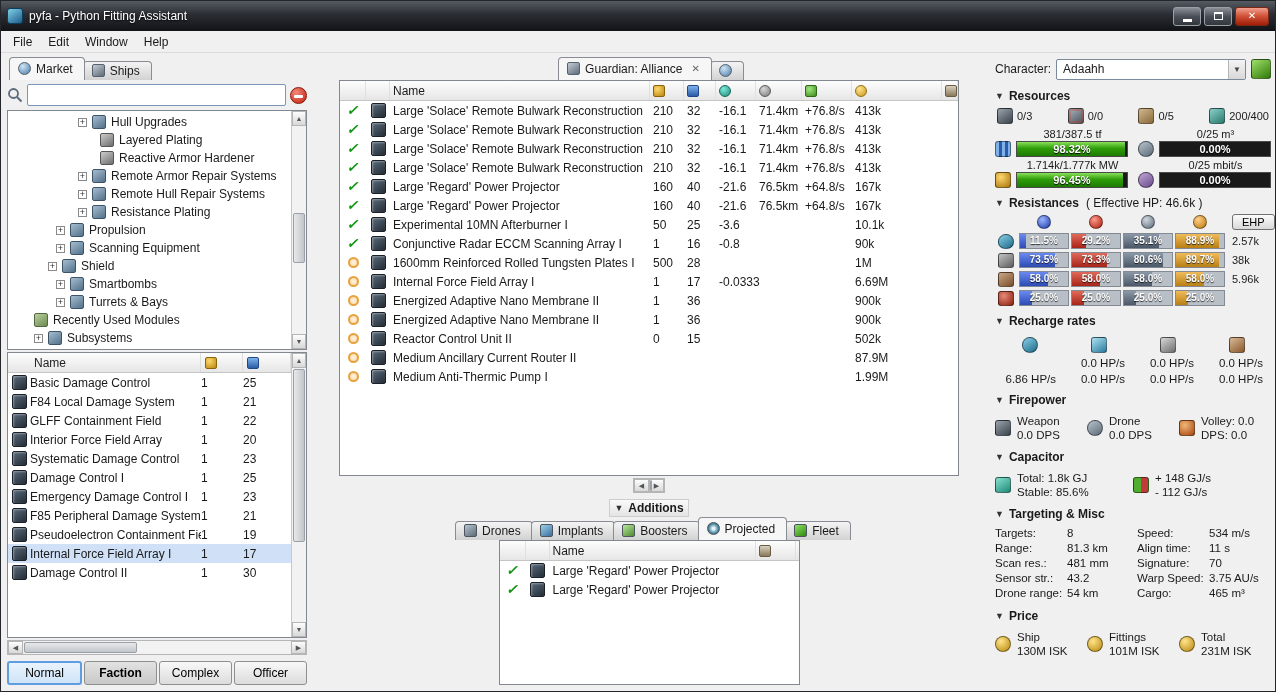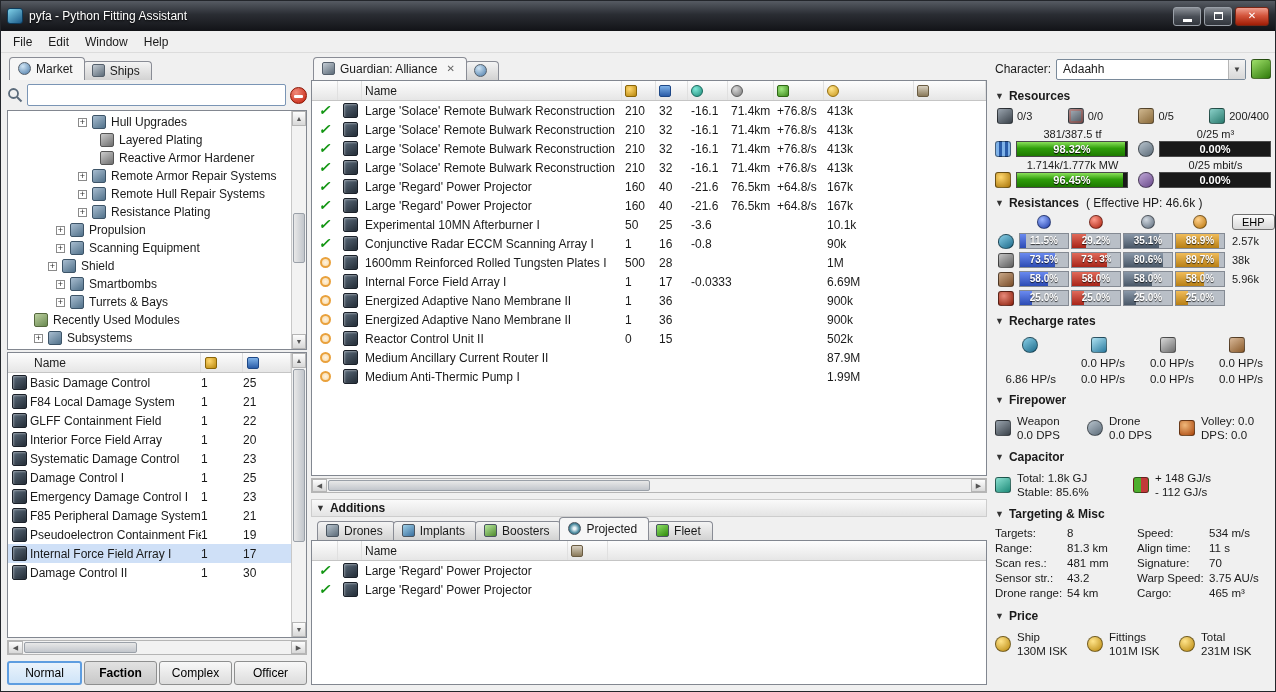--- a/index.html
+++ b/index.html
@@ -18,21 +18,21 @@
   .wb-min { width:9px; height:3px; background:#fff; margin-top:8px; }
   .wb-max { width:9px; height:8px; border:1px solid #fff; border-top-width:2px; }
 
   
   .menubar { height:22px; flex:0 0 22px; background:#f0f0f0; border-bottom:1px solid #dcdcdc; display:flex; align-items:center; padding:0 4px; }
   .menu-item { padding:3px 8px; }
 
   
   .content { flex:1; display:flex; gap:4px; padding:4px 4px 6px 6px; min-height:0; }
   .left-panel { width:300px; flex:0 0 300px; display:flex; flex-direction:column; min-height:0; }
-  .center-panel { flex:1; display:flex; flex-direction:column; min-width:0; }
+  .center-panel { flex:1; display:flex; flex-direction:column; min-width:0;align-items:center; }
   .right-panel { width:280px; flex:0 0 280px; display:flex; flex-direction:column; padding-left:4px; }
 
   
   .tabstrip { display:flex; align-items:flex-end; height:23px; flex:0 0 23px; padding-left:2px; }
   .tabstrip .tab { display:flex; align-items:center; gap:5px; height:19px; padding:2px 11px 3px 8px; margin-right:-2px; border:1px solid #898c95; border-bottom:none; border-radius:4px 4px 0 0; background:linear-gradient(#f4f4f4,#d2d2d2); white-space:nowrap; }
   .tabstrip .tab.active { height:23px; background:#f6f6f6; position:relative; z-index:2; }
   .tab-ic { display:inline-block; width:13px; height:13px; border-radius:2px; border:1px solid #55606c; }
   .k-market { background:radial-gradient(circle at 35% 30%,#cfe4f4,#4a7aa8); border-radius:50%; }
   .k-ships  { background:linear-gradient(145deg,#c4ccd4,#5c6b78); }
   .tab-close { margin-left:4px; color:#666; font-size:10px; line-height:10px; }
@@ -995,21 +995,21 @@
               <span class="rt-layer">
                 <i class="pic k-armor i-armor" style="width:15px;height:15px;"></i>
               </span>
               <span class="rt-cell">
                 <span class="gauge g-em" style="width:50px;">
                   <i class="gfill" style="width: 73.5%;"></i>
                   <b>73.5%</b>
                 </span>
               </span>
               <span class="rt-cell">
-                <span class="gauge g-th" style="width:56px;font-family:Liberation Mono, monospace;">
+                <span class="gauge g-th" style="width:56px;">
                   <i class="gfill" style="width: 73.3%;"></i>
                   <b>73.3%</b>
                 </span>
               </span>
               <span class="rt-cell">
                 <span class="gauge g-kin" style="width:50px;">
                   <i class="gfill" style="width: 80.6%;"></i>
                   <b>80.6%</b>
                 </span>
               </span>

